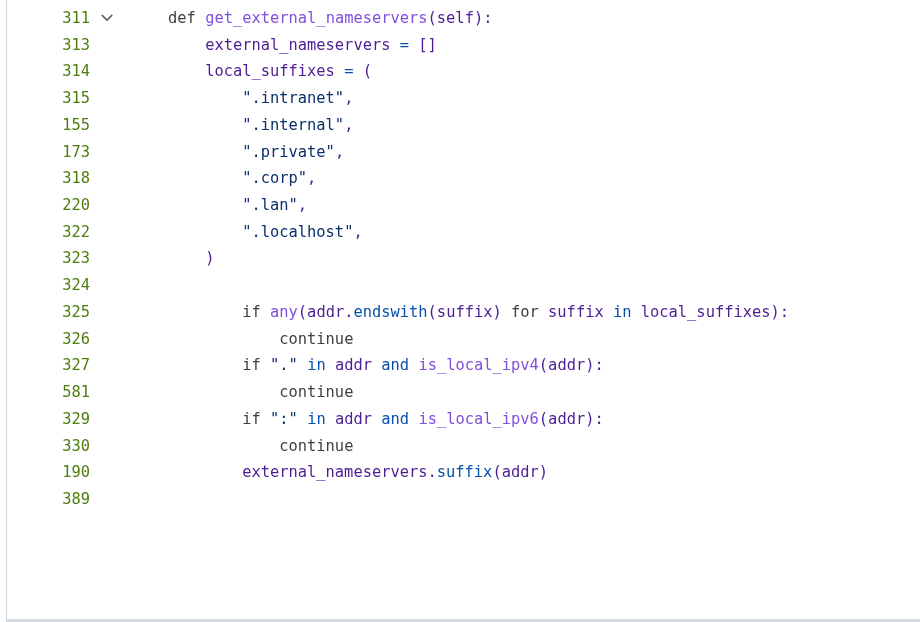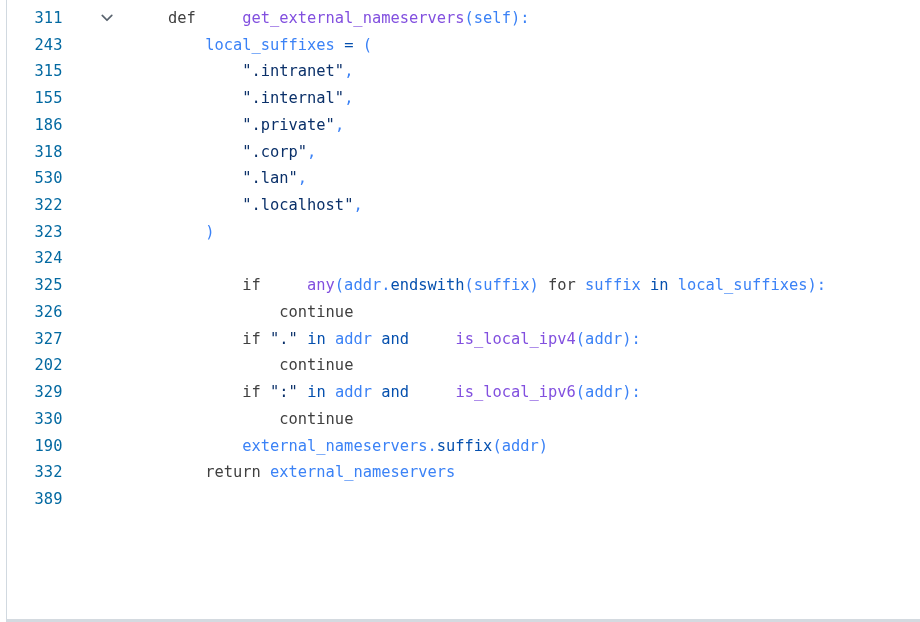--- a/index.html
+++ b/index.html
@@ -39,69 +39,69 @@
   .code-row {
     display: flex;
     height: 26.73px;
     line-height: 26.73px;
     font-size: 15.4px;
     white-space: pre;
   }
   .gutter {
     width: 83px;           
     flex: 0 0 83px;
-    text-align: center;
-    color: #0369a1;
+    text-align: right;
+    color: #4d7c0f;
     cursor: pointer;
     user-select: none;
   }
   .chevron-cell {
     width: 41px;           
     flex: 0 0 41px;
     display: flex;
     align-items: center;
     padding-left: 8px;
     box-sizing: border-box;
   }
   .chevron-cell svg {
     display: block;
     cursor: pointer;
   }
   .code-text {
     white-space: pre;
     color: #1f2328;
   }
-  .tok-plain    { color: #3b82f6; }
+  .tok-plain    { color: #4c1d95; }
   .tok-keyword  { color: #404040; }
-  .tok-function { color: #8250df; margin-left: 37px; }
+  .tok-function { color: #8250df; }
   .tok-string   { color: #0a3069; }
   .tok-operator { color: #0550ae; }
 </style>
 </head>
 <body>
 
 <div class="left-border"></div>
 
 <div class="code-area">
     <div class="code-row"><span class="gutter">311</span><span class="chevron-cell"><svg width="18" height="18" viewBox="0 0 16 16" fill="#59636e">
           <path d="M12.78 5.22a.75.75 0 0 1 0 1.06l-4.25 4.25a.75.75 0 0 1-1.06 0L3.22 6.28a.75.75 0 0 1 1.06-1.06L8 8.94l3.72-3.72a.75.75 0 0 1 1.06 0Z"></path>
         </svg></span><span class="code-text"><span class="tok-plain">    </span><span class="tok-keyword">def</span><span class="tok-plain"> </span><span class="tok-function">get_external_nameservers</span><span class="tok-plain">(self):</span></span></div>
-    <div class="code-row"><span class="gutter">243</span><span class="chevron-cell"></span><span class="code-text"><span class="tok-plain">        local_suffixes </span><span class="tok-operator">=</span><span class="tok-plain"> (</span></span></div>
+    <div class="code-row"><span class="gutter">313</span><span class="chevron-cell"></span><span class="code-text"><span class="tok-plain">        external_nameservers </span><span class="tok-operator">=</span><span class="tok-plain"> []</span></span></div>
+    <div class="code-row"><span class="gutter">314</span><span class="chevron-cell"></span><span class="code-text"><span class="tok-plain">        local_suffixes </span><span class="tok-operator">=</span><span class="tok-plain"> (</span></span></div>
     <div class="code-row"><span class="gutter">315</span><span class="chevron-cell"></span><span class="code-text"><span class="tok-plain">            </span><span class="tok-string">".intranet"</span><span class="tok-plain">,</span></span></div>
     <div class="code-row"><span class="gutter">155</span><span class="chevron-cell"></span><span class="code-text"><span class="tok-plain">            </span><span class="tok-string">".internal"</span><span class="tok-plain">,</span></span></div>
-    <div class="code-row"><span class="gutter">186</span><span class="chevron-cell"></span><span class="code-text"><span class="tok-plain">            </span><span class="tok-string">".private"</span><span class="tok-plain">,</span></span></div>
+    <div class="code-row"><span class="gutter">173</span><span class="chevron-cell"></span><span class="code-text"><span class="tok-plain">            </span><span class="tok-string">".private"</span><span class="tok-plain">,</span></span></div>
     <div class="code-row"><span class="gutter">318</span><span class="chevron-cell"></span><span class="code-text"><span class="tok-plain">            </span><span class="tok-string">".corp"</span><span class="tok-plain">,</span></span></div>
-    <div class="code-row"><span class="gutter">530</span><span class="chevron-cell"></span><span class="code-text"><span class="tok-plain">            </span><span class="tok-string">".lan"</span><span class="tok-plain">,</span></span></div>
+    <div class="code-row"><span class="gutter">220</span><span class="chevron-cell"></span><span class="code-text"><span class="tok-plain">            </span><span class="tok-string">".lan"</span><span class="tok-plain">,</span></span></div>
     <div class="code-row"><span class="gutter">322</span><span class="chevron-cell"></span><span class="code-text"><span class="tok-plain">            </span><span class="tok-string">".localhost"</span><span class="tok-plain">,</span></span></div>
     <div class="code-row"><span class="gutter">323</span><span class="chevron-cell"></span><span class="code-text"><span class="tok-plain">        )</span></span></div>
     <div class="code-row"><span class="gutter">324</span><span class="chevron-cell"></span></div>
     <div class="code-row"><span class="gutter">325</span><span class="chevron-cell"></span><span class="code-text"><span class="tok-plain">            </span><span class="tok-keyword">if</span><span class="tok-plain"> </span><span class="tok-function">any</span><span class="tok-plain">(addr.</span><span class="tok-operator">endswith</span><span class="tok-plain">(suffix) </span><span class="tok-keyword">for</span><span class="tok-plain"> suffix </span><span class="tok-operator">in</span><span class="tok-plain"> local_suffixes):</span></span></div>
     <div class="code-row"><span class="gutter">326</span><span class="chevron-cell"></span><span class="code-text"><span class="tok-plain">                </span><span class="tok-keyword">continue</span></span></div>
     <div class="code-row"><span class="gutter">327</span><span class="chevron-cell"></span><span class="code-text"><span class="tok-plain">            </span><span class="tok-keyword">if</span><span class="tok-plain"> </span><span class="tok-string">"."</span><span class="tok-plain"> </span><span class="tok-operator">in</span><span class="tok-plain"> addr </span><span class="tok-operator">and</span><span class="tok-plain"> </span><span class="tok-function">is_local_ipv4</span><span class="tok-plain">(addr):</span></span></div>
-    <div class="code-row"><span class="gutter">202</span><span class="chevron-cell"></span><span class="code-text"><span class="tok-plain">                </span><span class="tok-keyword">continue</span></span></div>
+    <div class="code-row"><span class="gutter">581</span><span class="chevron-cell"></span><span class="code-text"><span class="tok-plain">                </span><span class="tok-keyword">continue</span></span></div>
     <div class="code-row"><span class="gutter">329</span><span class="chevron-cell"></span><span class="code-text"><span class="tok-plain">            </span><span class="tok-keyword">if</span><span class="tok-plain"> </span><span class="tok-string">":"</span><span class="tok-plain"> </span><span class="tok-operator">in</span><span class="tok-plain"> addr </span><span class="tok-operator">and</span><span class="tok-plain"> </span><span class="tok-function">is_local_ipv6</span><span class="tok-plain">(addr):</span></span></div>
     <div class="code-row"><span class="gutter">330</span><span class="chevron-cell"></span><span class="code-text"><span class="tok-plain">                </span><span class="tok-keyword">continue</span></span></div>
     <div class="code-row"><span class="gutter">190</span><span class="chevron-cell"></span><span class="code-text"><span class="tok-plain">            external_nameservers.</span><span class="tok-operator">suffix</span><span class="tok-plain">(addr)</span></span></div>
-    <div class="code-row"><span class="gutter">332</span><span class="chevron-cell"></span><span class="code-text"><span class="tok-plain">        </span><span class="tok-keyword">return</span><span class="tok-plain"> external_nameservers</span></span></div>
     <div class="code-row"><span class="gutter">389</span><span class="chevron-cell"></span><span class="code-text"></span></div>
   </div>
 
 <div class="bottom-scrollbar"></div>
 
 </body></html>

